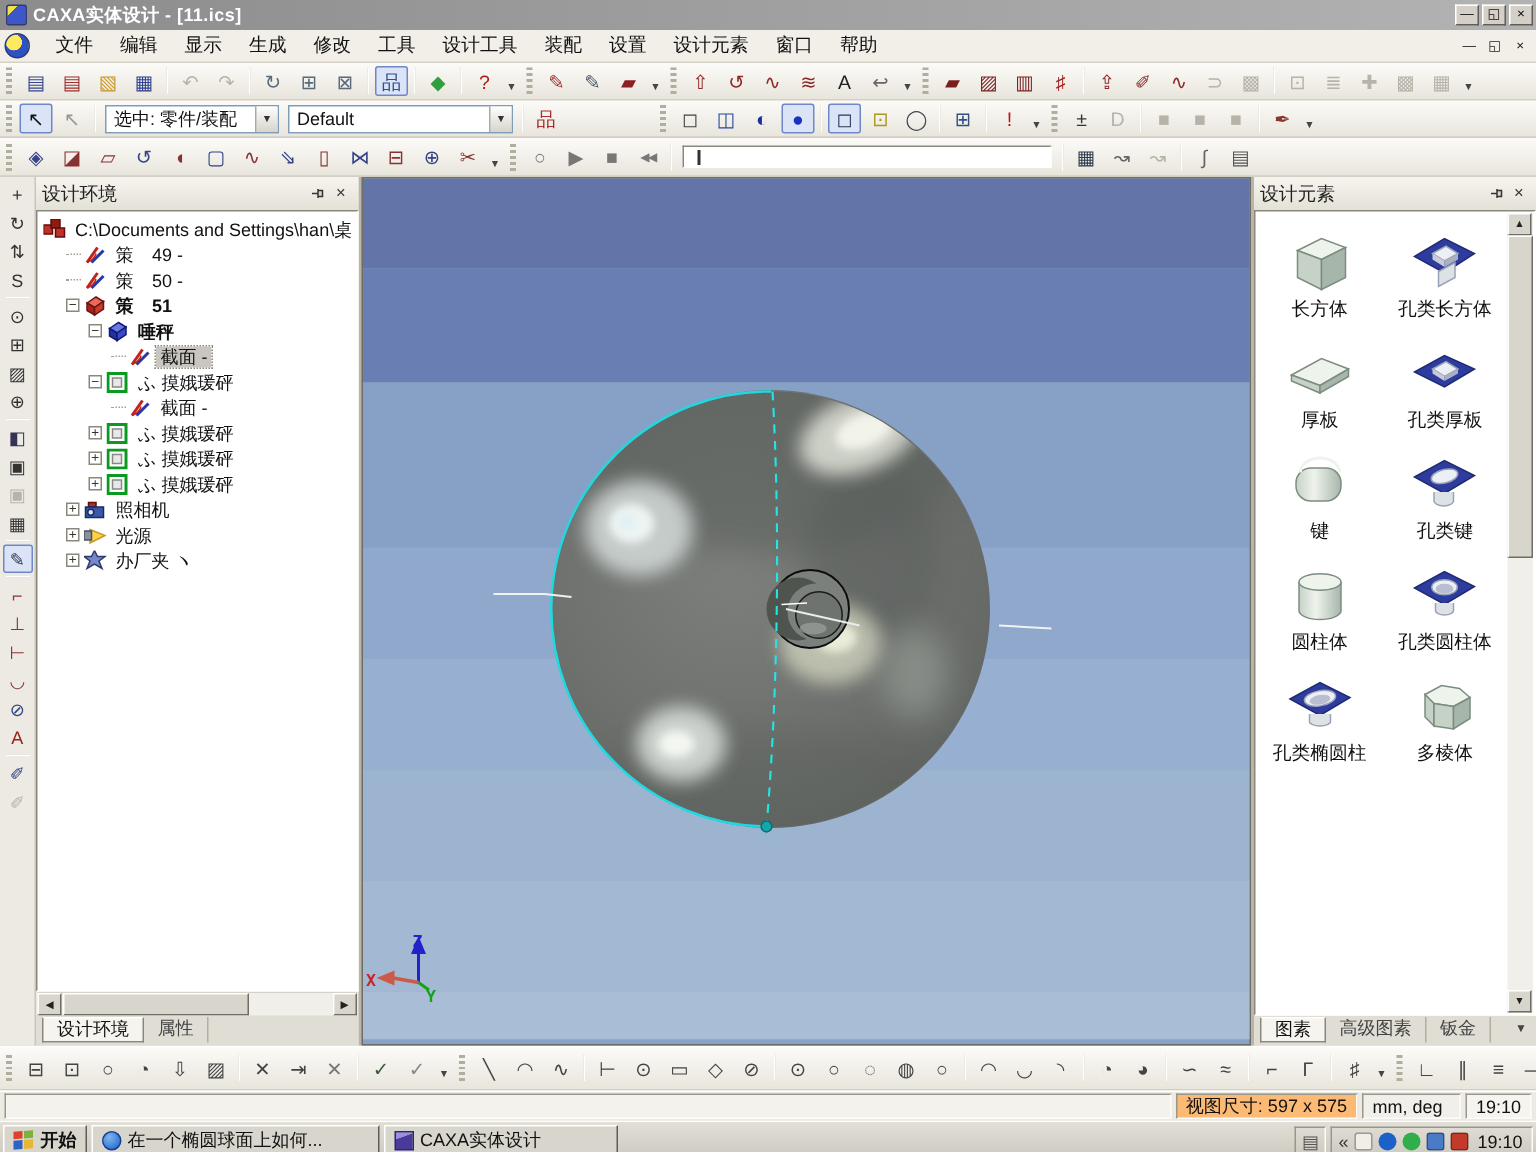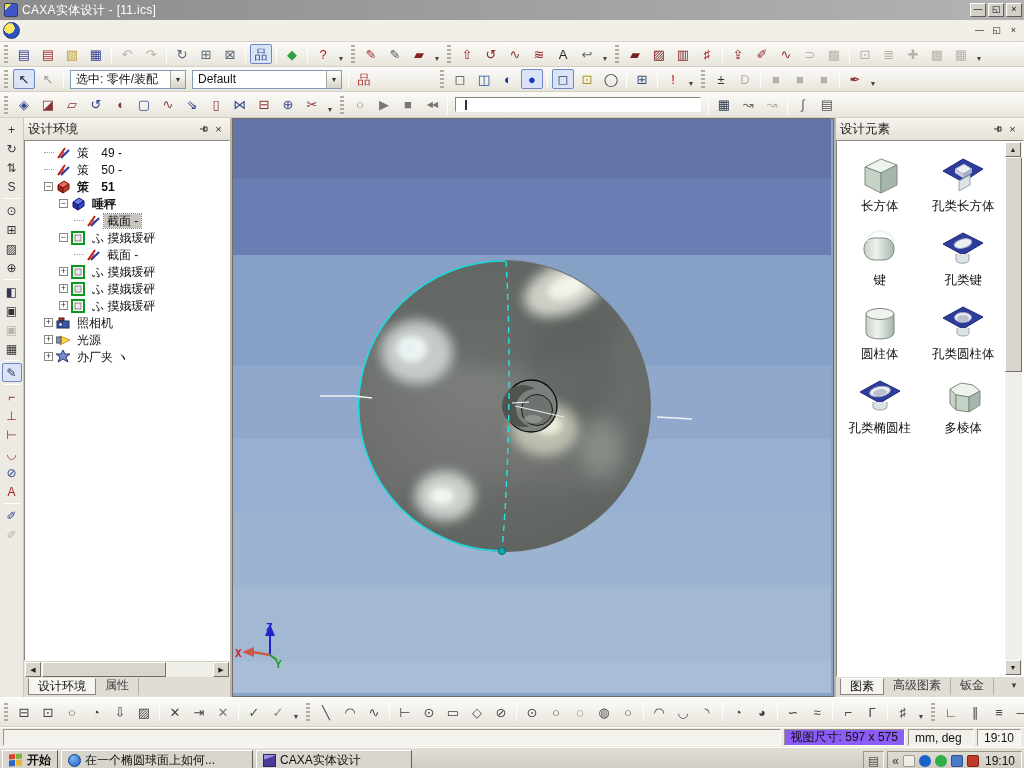--- a/index.html
+++ b/index.html
@@ -3,21 +3,21 @@
 <meta charset="utf-8">
 <style>
   *{box-sizing:border-box;margin:0;padding:0;user-select:none}
   html,body{width:1024px;height:768px;overflow:hidden}
   body{font-family:"Liberation Sans","DejaVu Sans",sans-serif;font-size:12px;background:#d4d0c8;color:#111}
   #screen{position:relative;width:1024px;height:768px;display:flex;flex-direction:column}
 
   
   #titlebar{height:20px;background:linear-gradient(90deg,#8c8c8c,#b3b3b3);display:flex;align-items:center;padding:0 2px;flex:0 0 20px}
   #titlebar .app-ico{width:14px;height:14px;margin:0 4px 0 2px;background:linear-gradient(135deg,#efe24a 28%,#3d57c8 28%);border:1px solid #343a6e;border-radius:2px}
-  #titlebar .ttl{color:#fff;font-weight:normal;font-size:12px;letter-spacing:.3px;flex:1;white-space:nowrap;overflow:hidden}
+  #titlebar .ttl{color:#fff;font-weight:bold;font-size:12px;letter-spacing:.3px;flex:1;white-space:nowrap;overflow:hidden}
   .winbtn{width:16px;height:14px;margin-left:2px;background:#d4d0c8;border:1px solid;border-color:#fff #5f5d56 #5f5d56 #fff;font-size:9px;line-height:11px;text-align:center;color:#111}
   
   #menubar{height:22px;background:#f1efe8;border-bottom:1px solid #d6d2c8;display:flex;align-items:center;padding:0 3px;flex:0 0 22px}
   #menubar .app-ico2{width:17px;height:17px;margin-right:8px;border-radius:50%;background:radial-gradient(circle at 35% 35%,#ffe95e 0 38%,#2c53c4 40%);border:1px solid #2a3a74}
   .menu-item{padding:2px 9px;font-size:12.5px;color:#111;white-space:nowrap}
   #menubar .mdi{margin-left:auto;display:flex;gap:2px}
   .mdibtn{width:15px;height:13px;font-size:9px;line-height:11px;text-align:center;color:#222;background:#f1efe8;border:1px solid #f1efe8}
   
   .tbrow{background:linear-gradient(#fcfbf8,#e8e5dc);display:flex;align-items:center;border-bottom:1px solid #d3cfc5;padding:0 1px}
   #tb-row1{flex:0 0 25px}#tb-row2{flex:0 0 25px}#tb-row3{flex:0 0 26px}#bottom-toolbar{flex:0 0 30px;border-top:1px solid #fff}
@@ -69,21 +69,21 @@
   .vscroll{position:absolute;right:1px;top:1px;bottom:1px;width:17px;background:#f1efe9;display:flex;flex-direction:column}
   .vthumb{height:215px;background:#d8d5cc;border:1px solid;border-color:#fff #6f6d64 #6f6d64 #fff;margin:0 0 0 0}
   .vtrack{flex:1}
   
   #viewport{flex:1;position:relative;border:1px solid #6f6d64;background:#8aa2c8;overflow:hidden}
   
   #statusbar{flex:0 0 20px;background:#eceae2;border-top:1px solid #fff;display:flex;align-items:center;padding:0 3px;gap:3px;font-size:12px}
   .sb-help{flex:0 0 345px;padding-left:3px;white-space:nowrap}
   .sb-panel{height:17px;border:1px solid;border-color:#9a968a #fdfcf9 #fdfcf9 #9a968a;display:flex;align-items:center;padding:0 6px;white-space:nowrap}
   .sb-empty{flex:1;background:#f4f2ec}
-  .sb-view{flex:0 0 113px;background:#8b5cf6}
+  .sb-view{flex:0 0 113px;background:#fdba74}
   .sb-units{flex:0 0 66px;background:#f1efe9}
   .sb-time{flex:0 0 44px;background:#f6f4ee}
   
   #taskbar{flex:0 0 26px;background:linear-gradient(#e2dfd7,#ccc8bf);border-top:1px solid #fff;display:flex;align-items:center;padding:0 2px;gap:3px}
   .tkbtn{height:21px;background:#d8d5cc;border:1px solid;border-color:#fff #5f5d56 #5f5d56 #fff;display:flex;align-items:center;padding:0 6px;gap:4px;font-size:12px;white-space:nowrap;overflow:hidden}
   #start-btn{font-weight:bold}
   .flag{width:14px;height:13px;display:grid;grid-template-columns:6px 6px;grid-template-rows:5px 6px;gap:1px;transform:skewY(-4deg)}
   .flag i{display:block}
   .task{flex:0 0 192px}
   .task2{flex:0 0 156px}
@@ -105,20 +105,34 @@
   <div id="titlebar">
     <span class="app-ico"></span>
     <span class="ttl">CAXA实体设计 - [11.ics]</span>
     <span class="winbtn">—</span>
     <span class="winbtn">◱</span>
     <span class="winbtn">×</span>
   </div>
 
   <div id="menubar">
     <span class="app-ico2"></span>
+    <span id="menu-items" style="display:flex">
+        <span class="menu-item">文件</span>
+        <span class="menu-item">编辑</span>
+        <span class="menu-item">显示</span>
+        <span class="menu-item">生成</span>
+        <span class="menu-item">修改</span>
+        <span class="menu-item">工具</span>
+        <span class="menu-item">设计工具</span>
+        <span class="menu-item">装配</span>
+        <span class="menu-item">设置</span>
+        <span class="menu-item">设计元素</span>
+        <span class="menu-item">窗口</span>
+        <span class="menu-item">帮助</span>
+      </span>
     <span class="mdi">
       <span class="mdibtn">—</span>
       <span class="mdibtn">◱</span>
       <span class="mdibtn">×</span>
     </span>
   </div>
 
   <div id="tb-row1" class="tbrow">
       <div class="tbar">
         <span class="grip"></span>
@@ -299,20 +313,28 @@
         <span class="t">设计环境</span>
         <span class="phbtn">
           <svg width="10" height="10" viewBox="0 0 10 10">
               <path d="M1 5 h4 M5 2 v6 M5 3 h3 v4 h-3 z" stroke="#333" stroke-width="1" fill="#d8d5cc"></path>
             </svg>
         </span>
         <span class="phbtn">×</span>
       </div>
       <div class="pwhite">
         <div id="tree">
+            <div class="trow" style="padding-left: 2px;">
+              <span class="ticon"><svg width="15" height="14" viewBox="0 0 15 14">
+                  <rect x="0" y="4" width="6" height="6" fill="#c03028" stroke="#5e0e0a"></rect>
+                  <rect x="5" y="0" width="6" height="6" fill="#8e1c14" stroke="#5e0e0a"></rect>
+                  <rect x="8" y="6" width="6" height="6" fill="#c03028" stroke="#5e0e0a"></rect>
+                </svg></span>
+              <span class="lbl">C:\Documents and Settings\han\桌</span>
+            </div>
             <div class="trow" style="padding-left: 17px;">
               <span class="conn"></span>
               <span class="ticon"><svg width="15" height="14" viewBox="0 0 15 14">
                   <path d="M2 12 L9 2" stroke="#c22218" stroke-width="2"></path>
                   <path d="M5 12 L13 4" stroke="#2438a8" stroke-width="2"></path>
                   <path d="M2 12 Q7 10 8 6" stroke="#c22218" stroke-width="1" fill="none"></path>
                 </svg></span>
               <span class="lbl">策ゝ49 -</span>
             </div>
             <div class="trow" style="padding-left: 17px;">
@@ -535,20 +557,37 @@
                   <polygon points="3,17 23,5 43,15 23,28" fill="#2e3c9e" stroke="#1f2a74"></polygon>
                   <polygon points="15,15 24,10 32,15 23,20" fill="#eceff4" stroke="#9aa2b8"></polygon>
                   <polygon points="15,15 15,19 23,24 23,20" fill="#c8ccd8"></polygon>
                   <polygon points="23,20 23,24 32,19 32,15" fill="#aab0c4"></polygon>
                   <polygon points="19,27 30,21 30,31 19,37" fill="#dde2e4" stroke="#9aa2b8"></polygon>
                 </svg></div>
               <div class="llbl">孔类长方体</div>
             </div>
             <div class="lib-item">
               <div><svg width="46" height="40" viewBox="0 0 46 40">
+                  <polygon points="4,22 24,11 42,18 23,29" fill="#eef3ec" stroke="#7d8c80"></polygon>
+                  <polygon points="4,22 23,29 23,34 4,26" fill="#c6d2c6" stroke="#7d8c80"></polygon>
+                  <polygon points="23,29 42,18 42,23 23,34" fill="#a7b6aa" stroke="#7d8c80"></polygon>
+                </svg></div>
+              <div class="llbl">厚板</div>
+            </div>
+            <div class="lib-item">
+              <div><svg width="46" height="40" viewBox="0 0 46 40">
+                  <polygon points="3,20 23,9 43,18 23,30" fill="#2e3c9e" stroke="#1f2a74"></polygon>
+                  <polygon points="15,18 24,13 32,18 23,23" fill="#eceff4" stroke="#9aa2b8"></polygon>
+                  <polygon points="15,18 15,21 23,26 23,23" fill="#c8ccd8"></polygon>
+                  <polygon points="23,23 23,26 32,21 32,18" fill="#aab0c4"></polygon>
+                </svg></div>
+              <div class="llbl">孔类厚板</div>
+            </div>
+            <div class="lib-item">
+              <div><svg width="46" height="40" viewBox="0 0 46 40">
                   <defs>
                     <linearGradient id="k5" x1="0" y1="0" x2="1" y2="0">
                       <stop offset="0" stop-color="#c6d2c6"></stop>
                       <stop offset="0.4" stop-color="#eef3ec"></stop>
                       <stop offset="1" stop-color="#a7b6aa"></stop>
                     </linearGradient>
                   </defs>
                   <rect x="7" y="10" width="30" height="22" rx="10" fill="url(#k5)" stroke="#7d8c80"></rect>
                   <path d="M10 13 a12 9 0 0 1 26 0" fill="none" stroke="#eef3ec" stroke-width="2"></path>
                 </svg></div>

